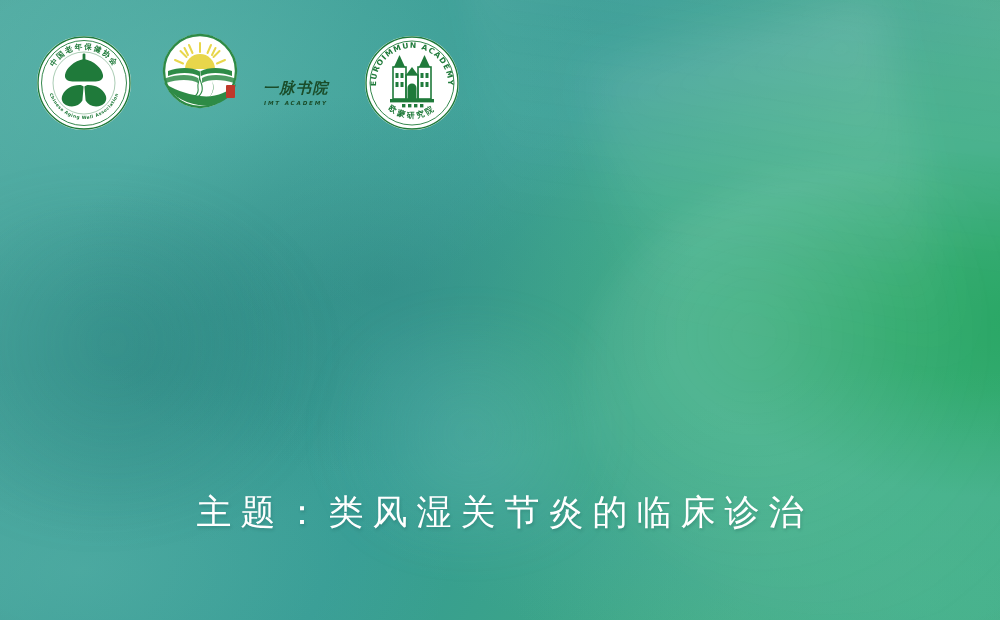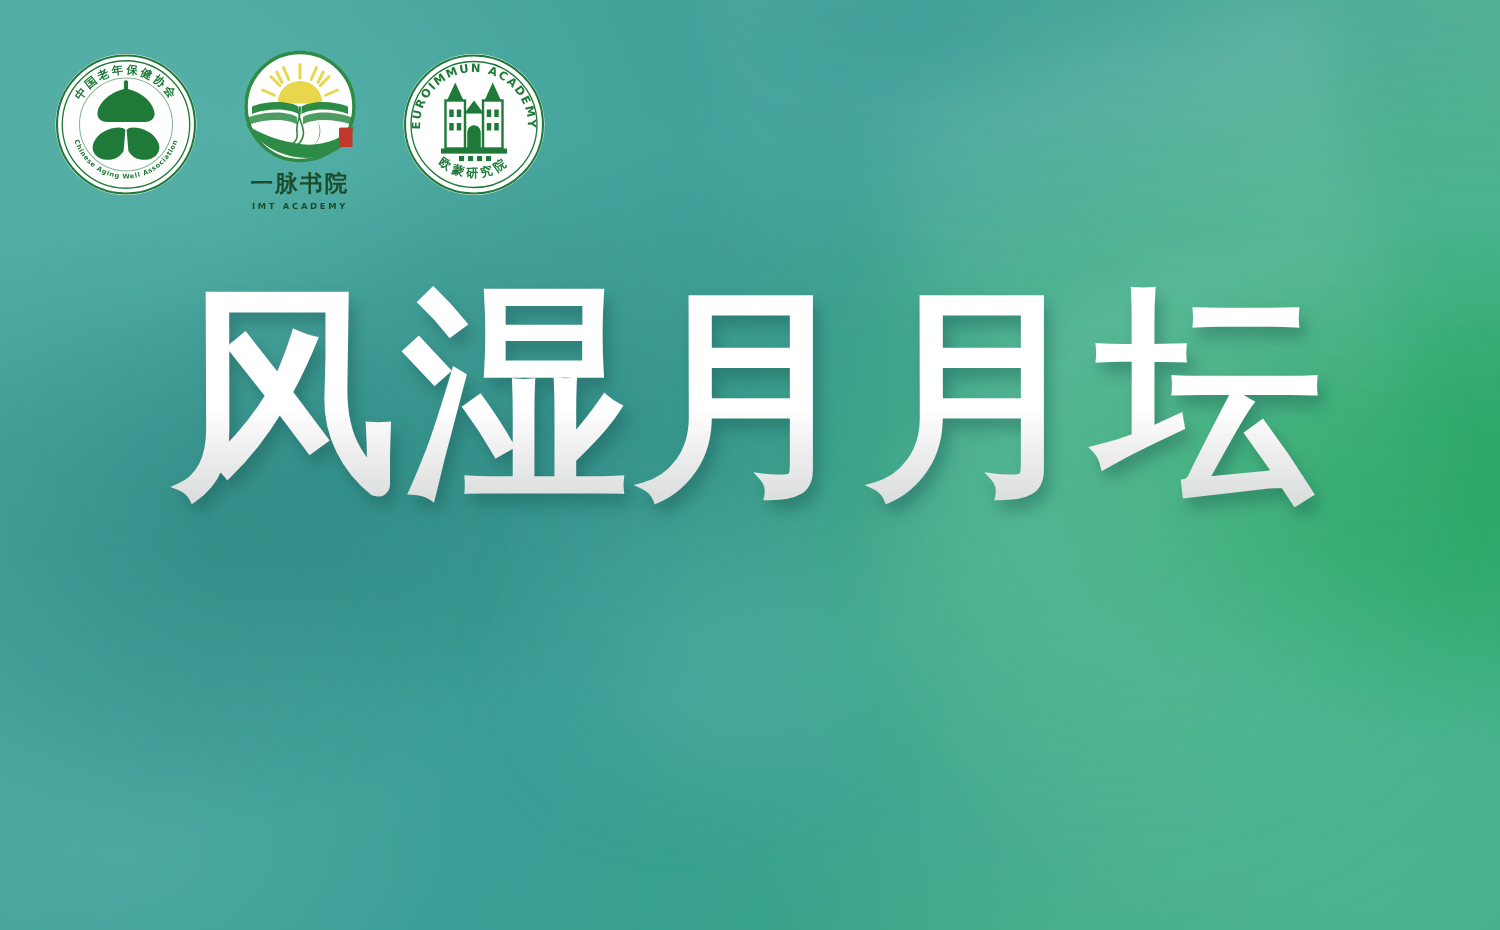--- a/index.html
+++ b/index.html
@@ -109,23 +109,24 @@
     z-index: 5;
   }
   .logo {
     position: relative;
     display: block;
   }
   .logo svg { display: block; }
 
   .logo-imt-wrap {
     display: flex;
-    flex-direction: column;
+    flex-direction: row;
     align-items: flex-end;
     margin-top: -2px;
+    font-style: italic;
   }
 
   
   .headline {
     position: absolute;
     left: 0;
     right: 0;
     top: 188px;
     text-align: center;
     z-index: 6;
@@ -297,17 +298,17 @@
         <text font-family="DejaVu Sans, sans-serif" font-size="7.6" font-weight="700" fill="#1f7a3a" letter-spacing="1.1">
           <textPath href="#eia-top" startOffset="50%" text-anchor="middle">EUROIMMUN ACADEMY</textPath>
         </text>
         <text font-family="DejaVu Sans, sans-serif" font-size="8" font-weight="700" fill="#1f7a3a" letter-spacing="2.4">
           <textPath href="#eia-bot" startOffset="50%" text-anchor="middle">欧蒙研究院</textPath>
         </text>
       </svg>
     </div>
   </div>
 
-  <div class="headline">风湿月月坛</div>
-
-
+
+
+  <div class="theme">主题：类风湿关节炎的临床诊治</div>
 
 </div>
 
 </body></html>

